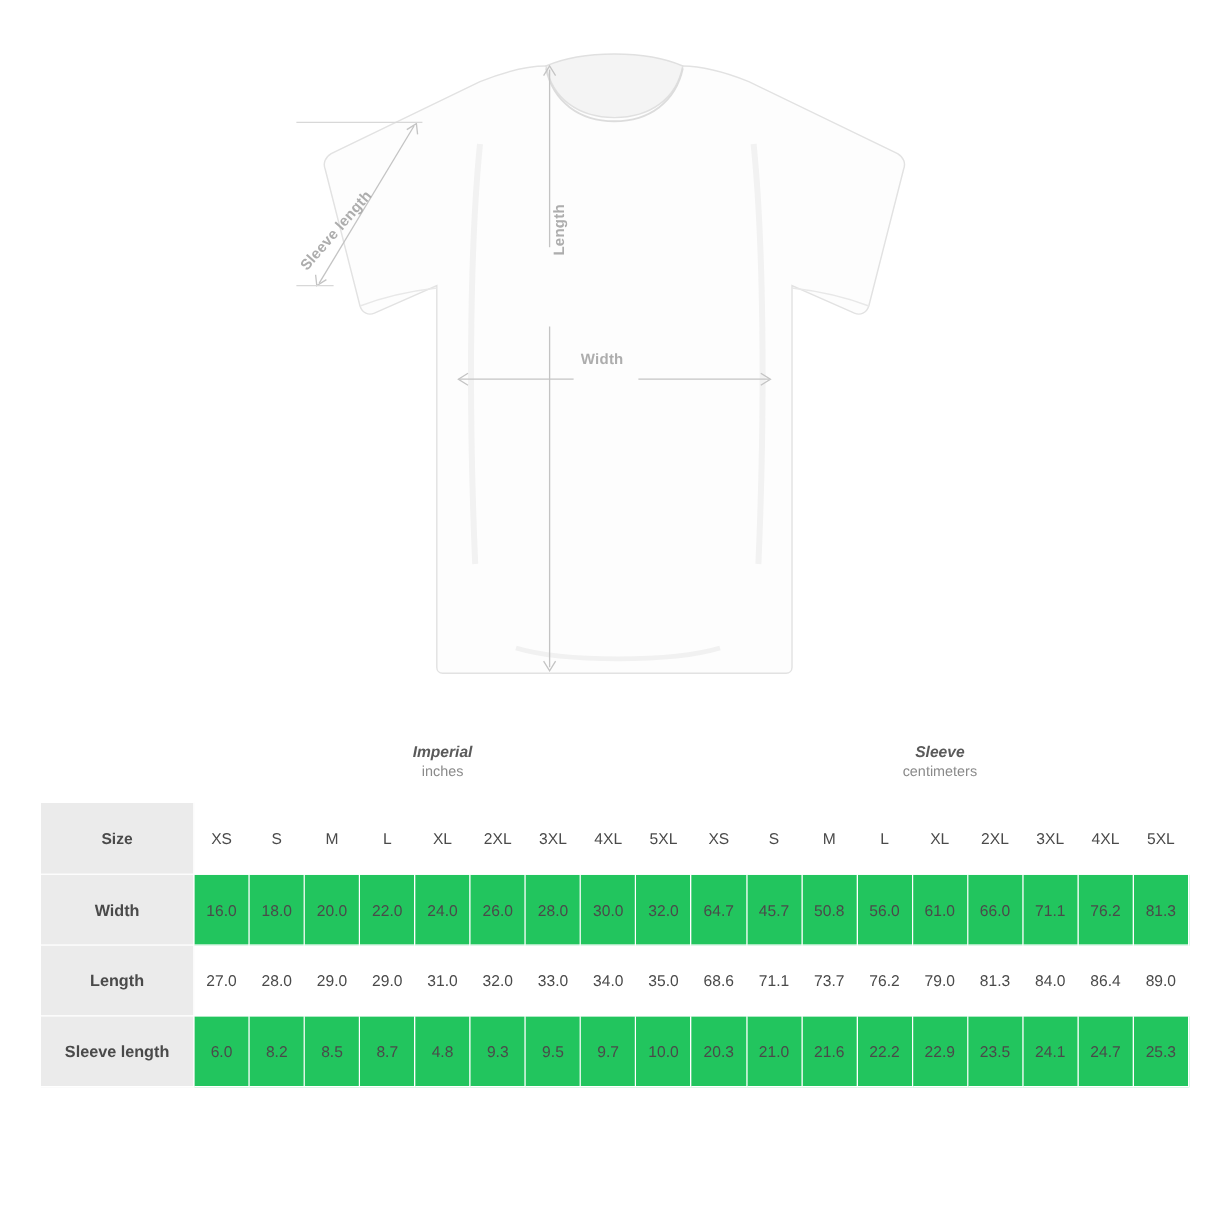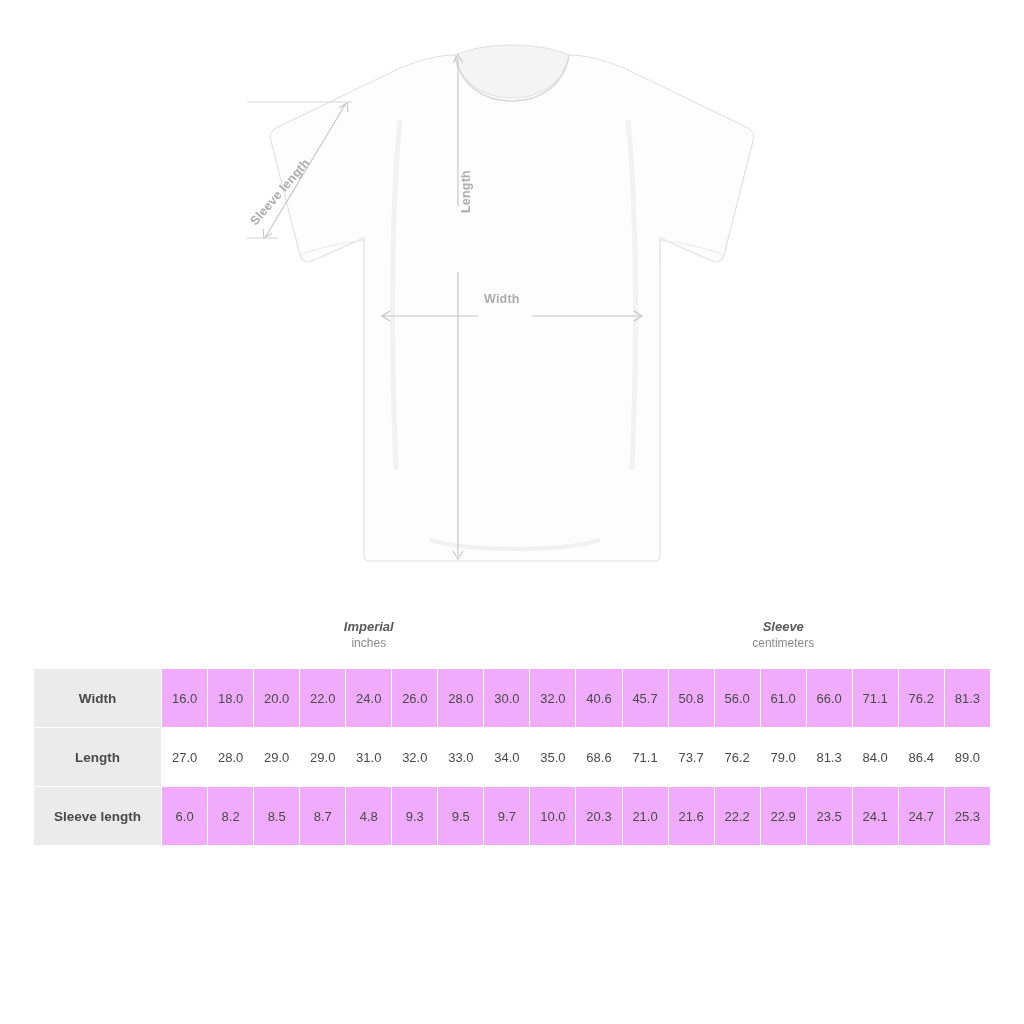--- a/index.html
+++ b/index.html
@@ -121,21 +121,21 @@
   }
   .size-head-row td.rowhead {
     background: #ebebeb;
     color: #4a4a4a;
     font-weight: bold;
   }
   
   .data-row td {
     height: 59px;
   }
-  .data-row.alt td { background: #f0abfc; }
+  .data-row.alt td { background: #22c55e; }
   .data-row td.rowhead {
     background: #ebebeb;
     font-weight: bold;
     color: #4a4a4a;
     font-size: 13.5px;
   }
   .data-row.alt td.rowhead { background: #ebebeb; }
   .col-label { width: 128px; }
   .col-data { width: 46px; }
 </style>
@@ -224,33 +224,54 @@
           <td class="unit-cell" colspan="9">
             <span class="unit-name">Imperial</span>
             <span class="unit-sub">inches</span>
           </td>
           <td class="unit-cell" colspan="9">
             <span class="unit-name">Sleeve</span>
             <span class="unit-sub">centimeters</span>
           </td>
         </tr>
 
+        <tr class="size-head-row">
+          <td class="rowhead">Size</td>
+          <td>XS</td>
+          <td>S</td>
+          <td>M</td>
+          <td>L</td>
+          <td>XL</td>
+          <td>2XL</td>
+          <td>3XL</td>
+          <td>4XL</td>
+          <td>5XL</td>
+          <td>XS</td>
+          <td>S</td>
+          <td>M</td>
+          <td>L</td>
+          <td>XL</td>
+          <td>2XL</td>
+          <td>3XL</td>
+          <td>4XL</td>
+          <td>5XL</td>
+        </tr>
 
         <tr class="data-row alt">
           <td class="rowhead">Width</td>
           <td>16.0</td>
           <td>18.0</td>
           <td>20.0</td>
           <td>22.0</td>
           <td>24.0</td>
           <td>26.0</td>
           <td>28.0</td>
           <td>30.0</td>
           <td>32.0</td>
-          <td>40.6</td>
+          <td>64.7</td>
           <td>45.7</td>
           <td>50.8</td>
           <td>56.0</td>
           <td>61.0</td>
           <td>66.0</td>
           <td>71.1</td>
           <td>76.2</td>
           <td>81.3</td>
         </tr>
 

